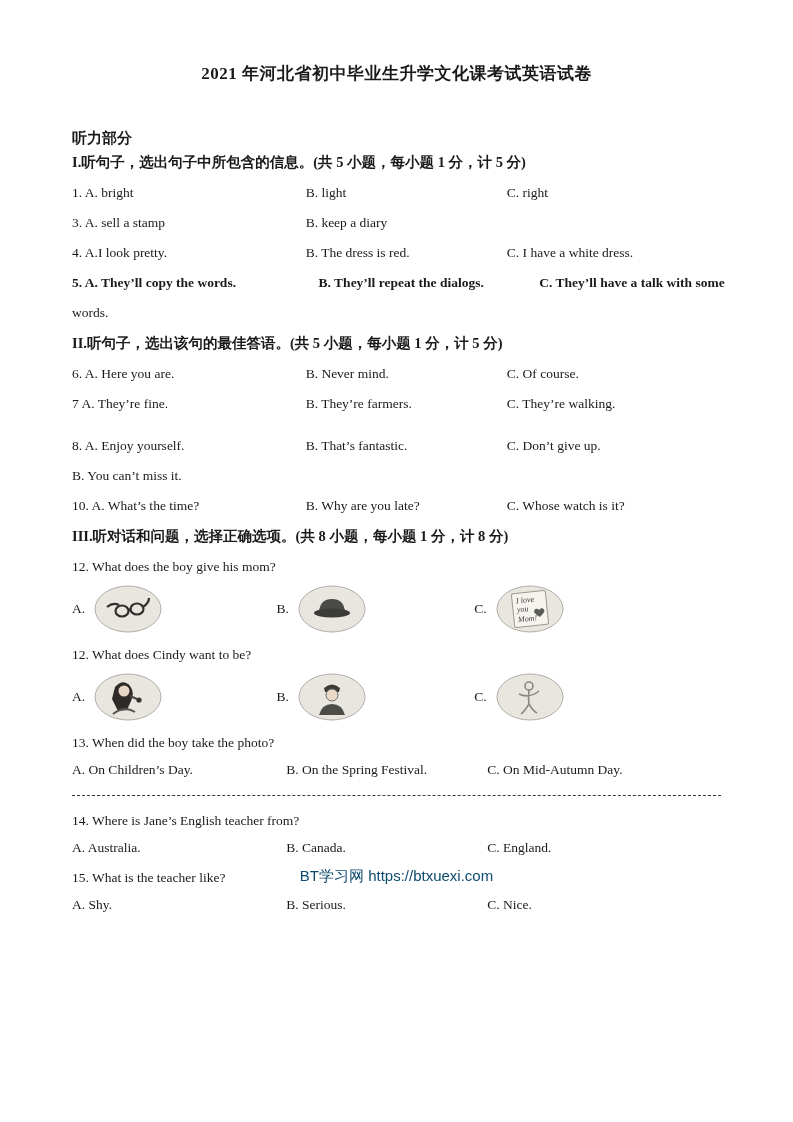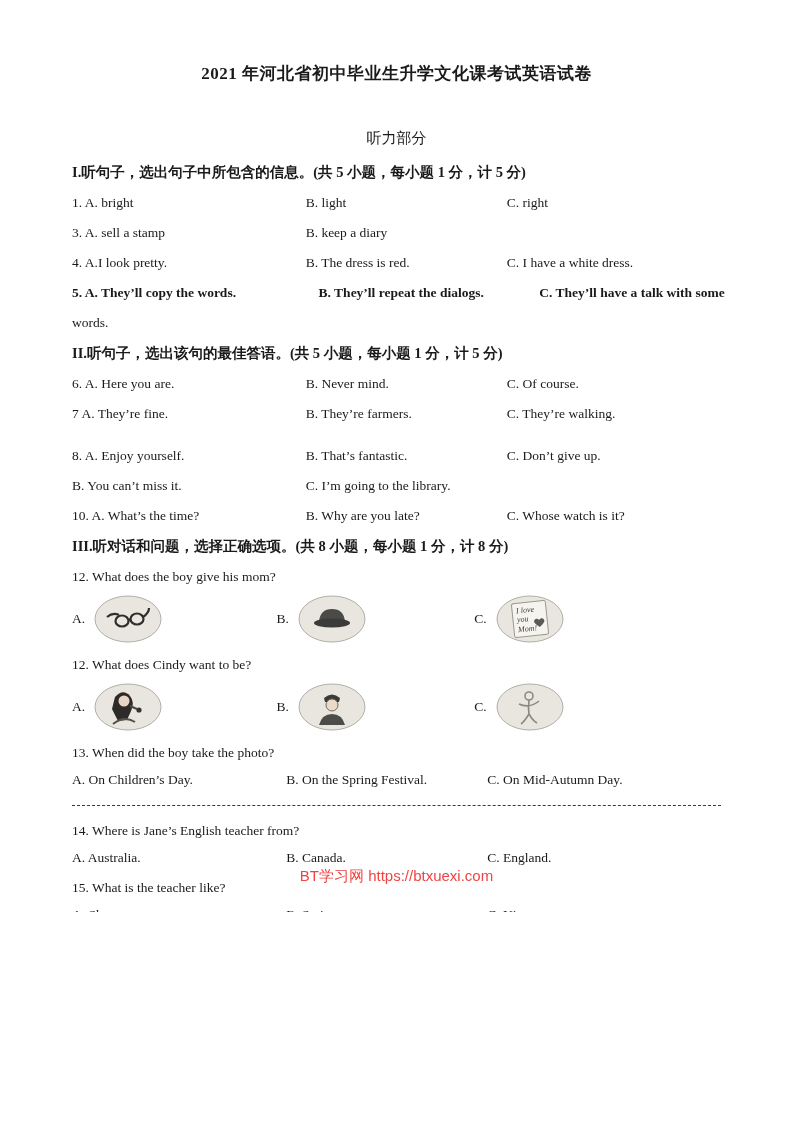--- a/index.html
+++ b/index.html
@@ -19,24 +19,24 @@
   .content { padding: 62px 72px 0 72px; }
 
   .exam-title {
     text-align: center;
     font-weight: bold;
     font-size: 17px;
     letter-spacing: 0.5px;
     margin-bottom: 44px;
   }
   .part-header {
-    text-align: center;
-    font-weight: normal;
+    text-align: left;
+    font-weight: bold;
     font-size: 15px;
-    margin-bottom: 15px;
+    margin-bottom: 5px;
   }
   .sec-heading {
     font-weight: bold;
     font-size: 14.5px;
     margin-bottom: 12px;
   }
   .opt-row {
     display: grid;
     grid-template-columns: 36% 31% 33%;
     font-size: 13.5px;
@@ -75,21 +75,21 @@
     border-top: 1.5px dashed #3a3a3a;
     margin: 16px 0 16px 0;
     width: 100%;
   }
   .footer {
     position: absolute;
     left: 0;
     bottom: 26px;
     width: 100%;
     text-align: center;
-    color: #ef4444;
+    color: #0c4a6e;
     font-size: 15px;
     font-family: "Liberation Sans", "DejaVu Sans", sans-serif;
   }
 </style>
 </head>
 <body>
 
 <div class="page">
   <div class="content">
 
@@ -132,21 +132,20 @@
       <span>B. They’re farmers.</span>
       <span>C. They’re walking.</span>
     </div>
     <div class="opt-row">
       <span>8. A. Enjoy yourself.</span>
       <span>B. That’s fantastic.</span>
       <span>C. Don’t give up.</span>
     </div>
     <div class="opt-row">
       <span>B. You can’t miss it.</span>
-      <span>C. I’m going to the library.</span>
     </div>
     <div class="opt-row">
       <span>10. A. What’s the time?</span>
       <span>B. Why are you late?</span>
       <span>C. Whose watch is it?</span>
     </div>
 
     <div class="sec-heading">III.听对话和问题，选择正确选项。(共 8 小题，每小题 1 分，计 8 分)</div>
 
     <div class="stem">12. What does the boy give his mom?</div>

